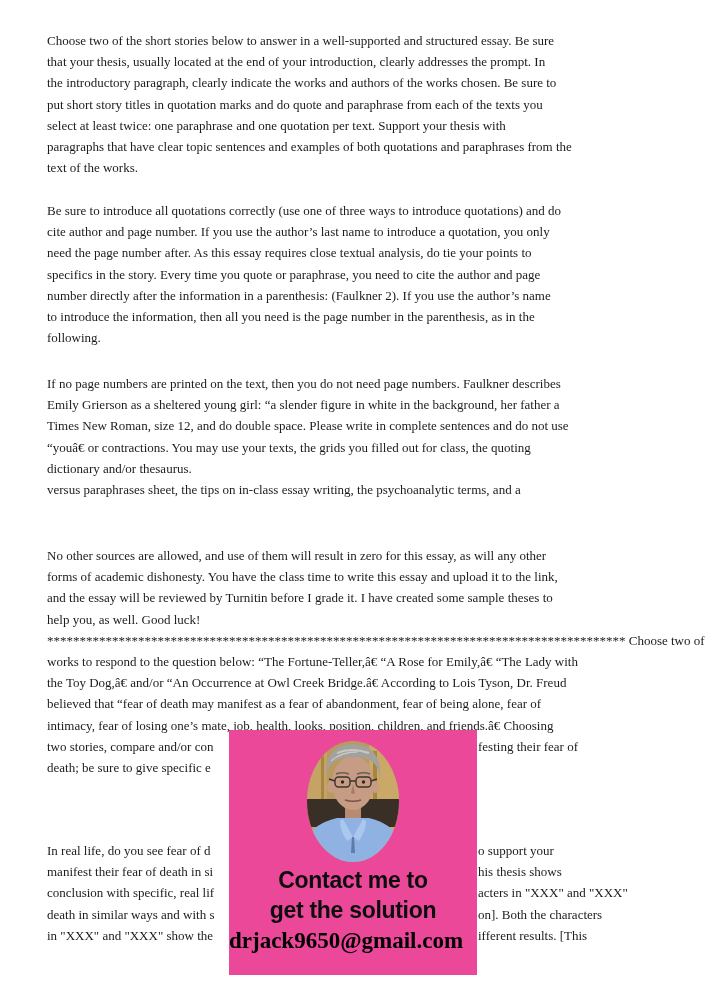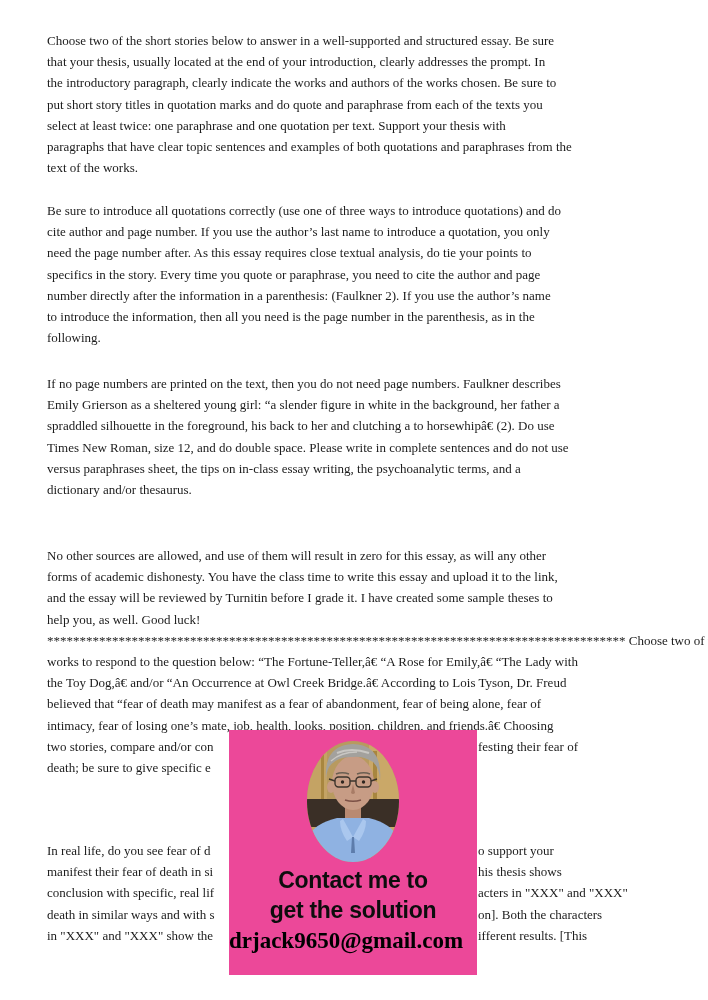--- a/index.html
+++ b/index.html
@@ -85,24 +85,24 @@
       <div class="line">cite author and page number. If you use the author’s last name to introduce a quotation, you only</div>
       <div class="line">need the page number after. As this essay requires close textual analysis, do tie your points to</div>
       <div class="line">specifics in the story. Every time you quote or paraphrase, you need to cite the author and page</div>
       <div class="line">number directly after the information in a parenthesis: (Faulkner 2). If you use the author’s name</div>
       <div class="line">to introduce the information, then all you need is the page number in the parenthesis, as in the</div>
       <div class="line">following.</div>
     </div>
     <div class="para" style="top: 373px;">
       <div class="line">If no page numbers are printed on the text, then you do not need page numbers. Faulkner describes</div>
       <div class="line">Emily Grierson as a sheltered young girl: “a slender figure in white in the background, her father a</div>
-      <div class="line">spraddled silhouette in the foreground, his back to her and clutching a to horsewhipâ€ (2). Do use</div>
       <div class="line">Times New Roman, size 12, and do double space. Please write in complete sentences and do not use</div>
+      <div class="line">“youâ€ or contractions. You may use your texts, the grids you filled out for class, the quoting</div>
+      <div class="line">dictionary and/or thesaurus.</div>
       <div class="line">versus paraphrases sheet, the tips on in-class essay writing, the psychoanalytic terms, and a</div>
-      <div class="line">dictionary and/or thesaurus.</div>
     </div>
     <div class="para" style="top: 545px;">
       <div class="line">No other sources are allowed, and use of them will result in zero for this essay, as will any other</div>
       <div class="line">forms of academic dishonesty. You have the class time to write this essay and upload it to the link,</div>
       <div class="line">and the essay will be reviewed by Turnitin before I grade it. I have created some sample theses to</div>
       <div class="line">help you, as well. Good luck!</div>
       <div class="line">***************************************************************************************** Choose two of the short</div>
       <div class="line">works to respond to the question below: “The Fortune-Teller,â€ “A Rose for Emily,â€ “The Lady with</div>
       <div class="line">the Toy Dog,â€ and/or “An Occurrence at Owl Creek Bridge.â€ According to Lois Tyson, Dr. Freud</div>
       <div class="line">believed that “fear of death may manifest as a fear of abandonment, fear of being alone, fear of</div>

